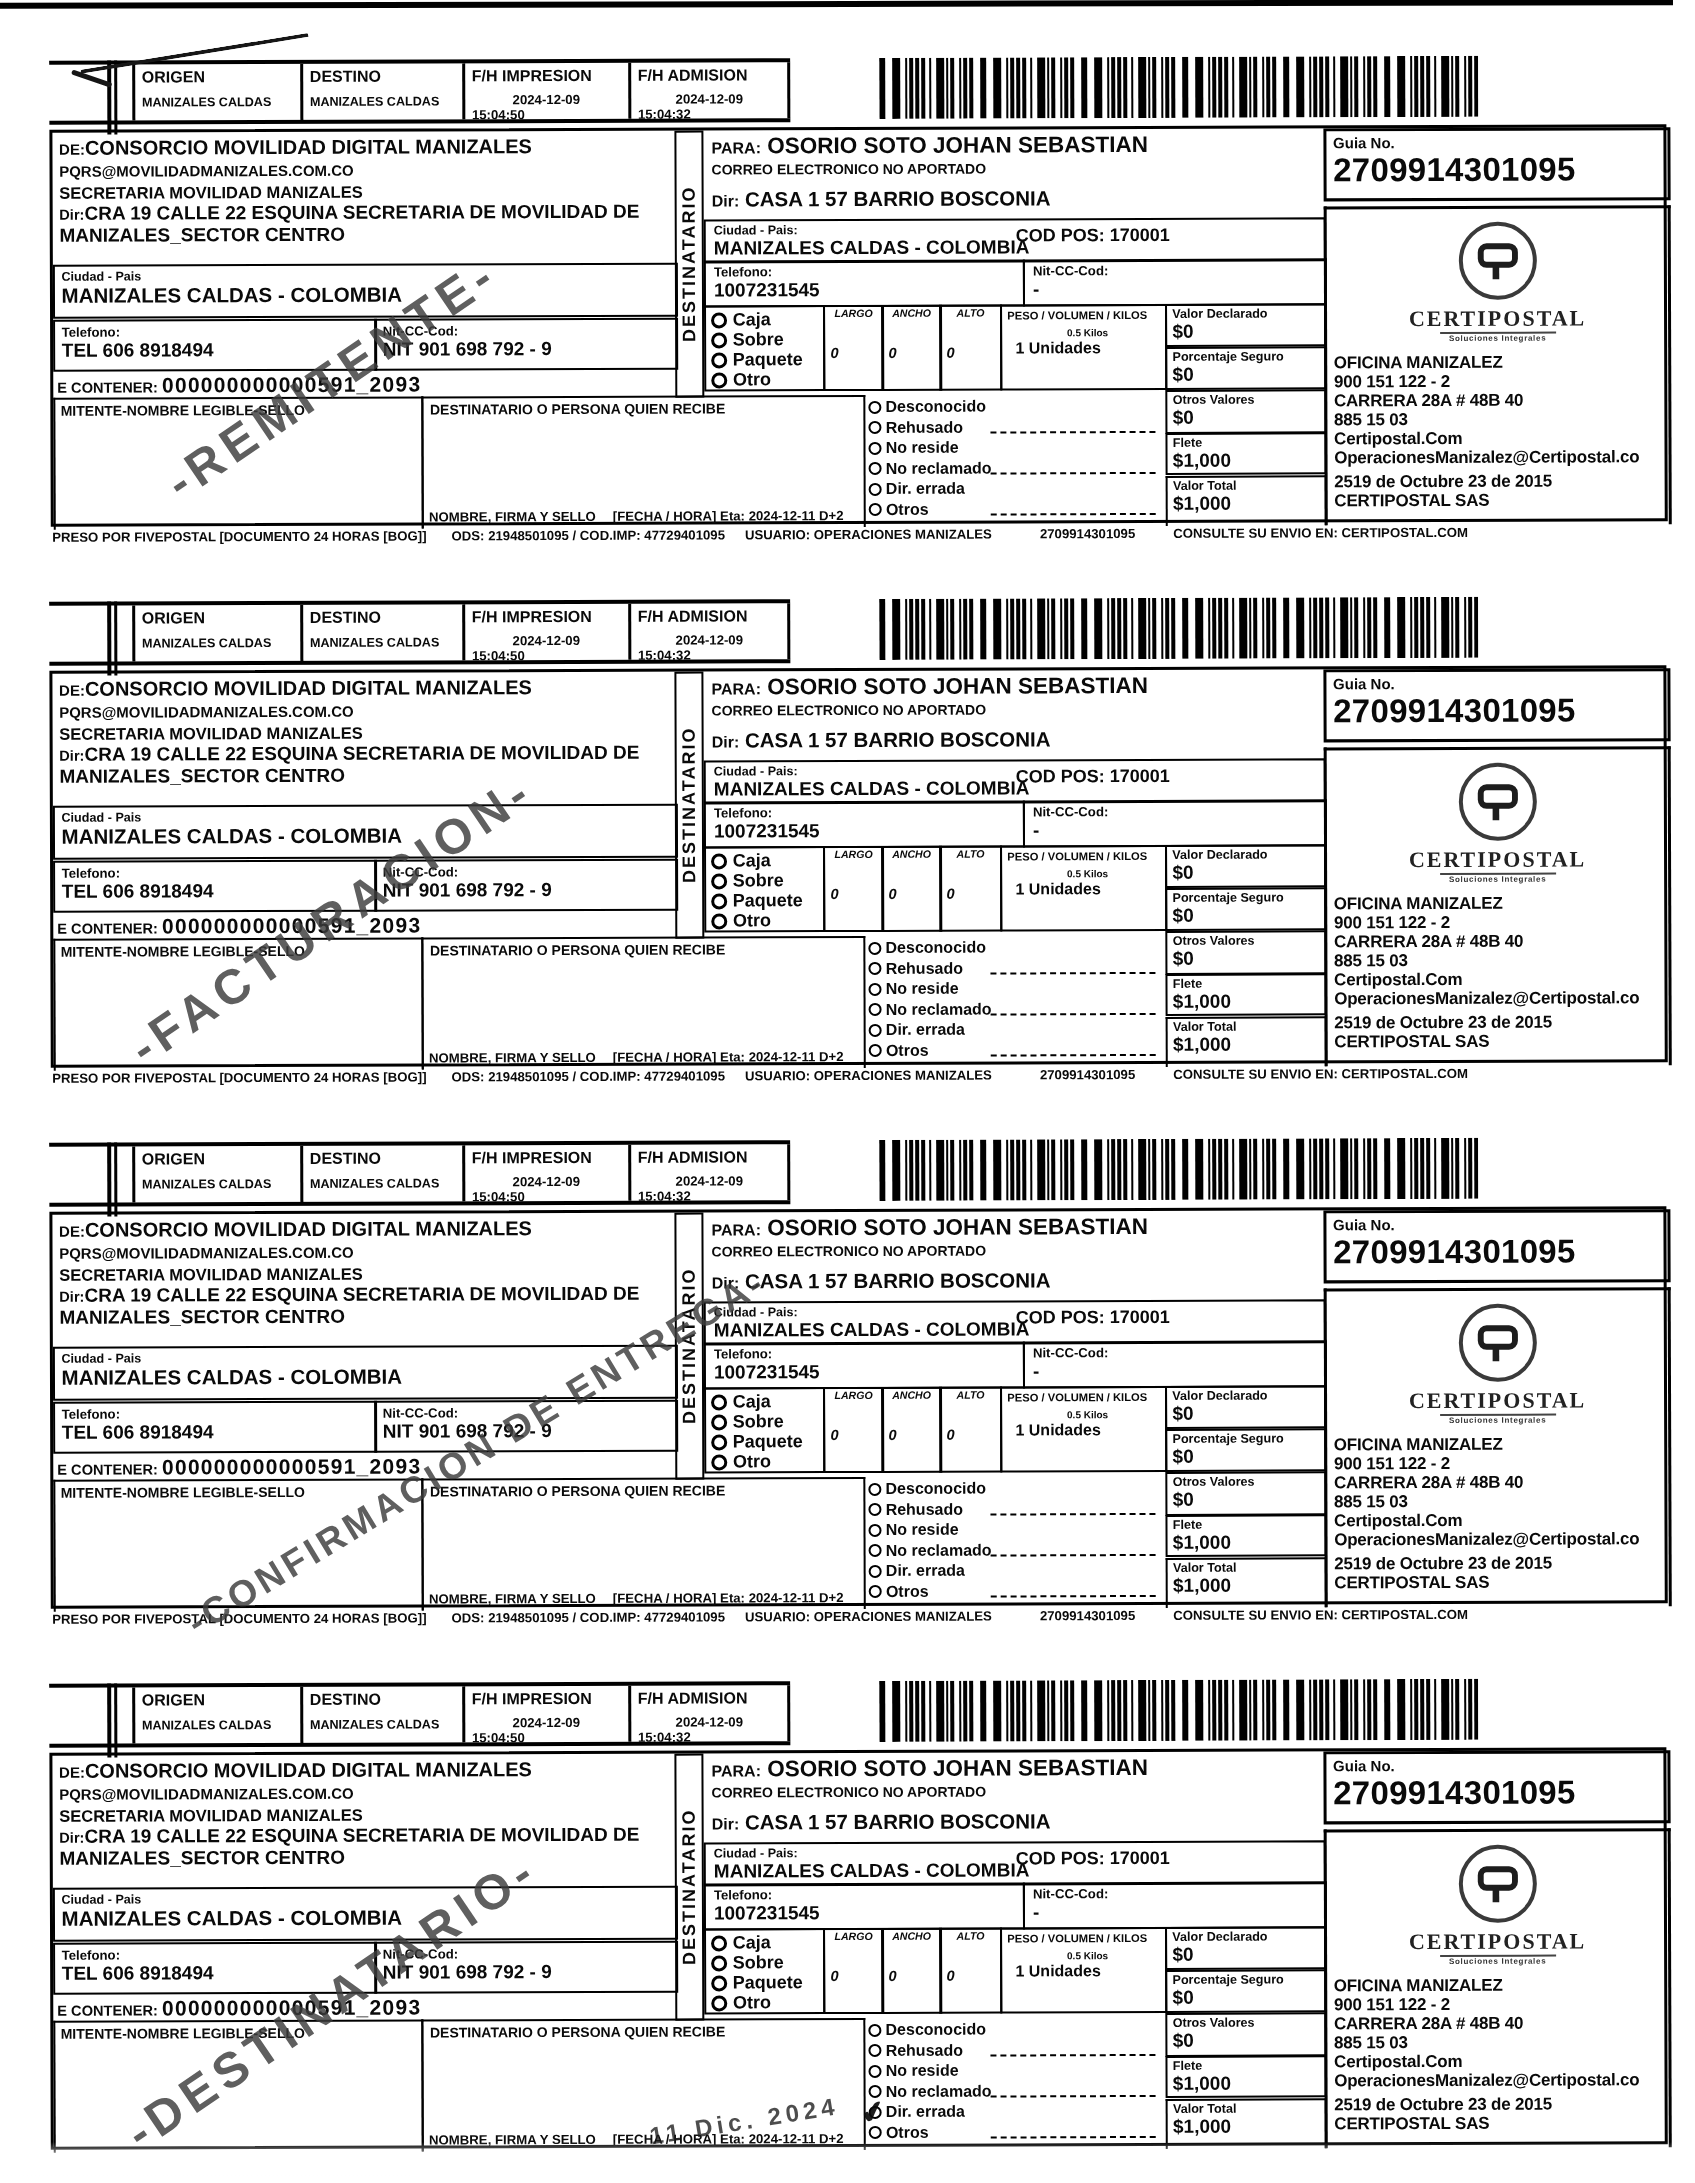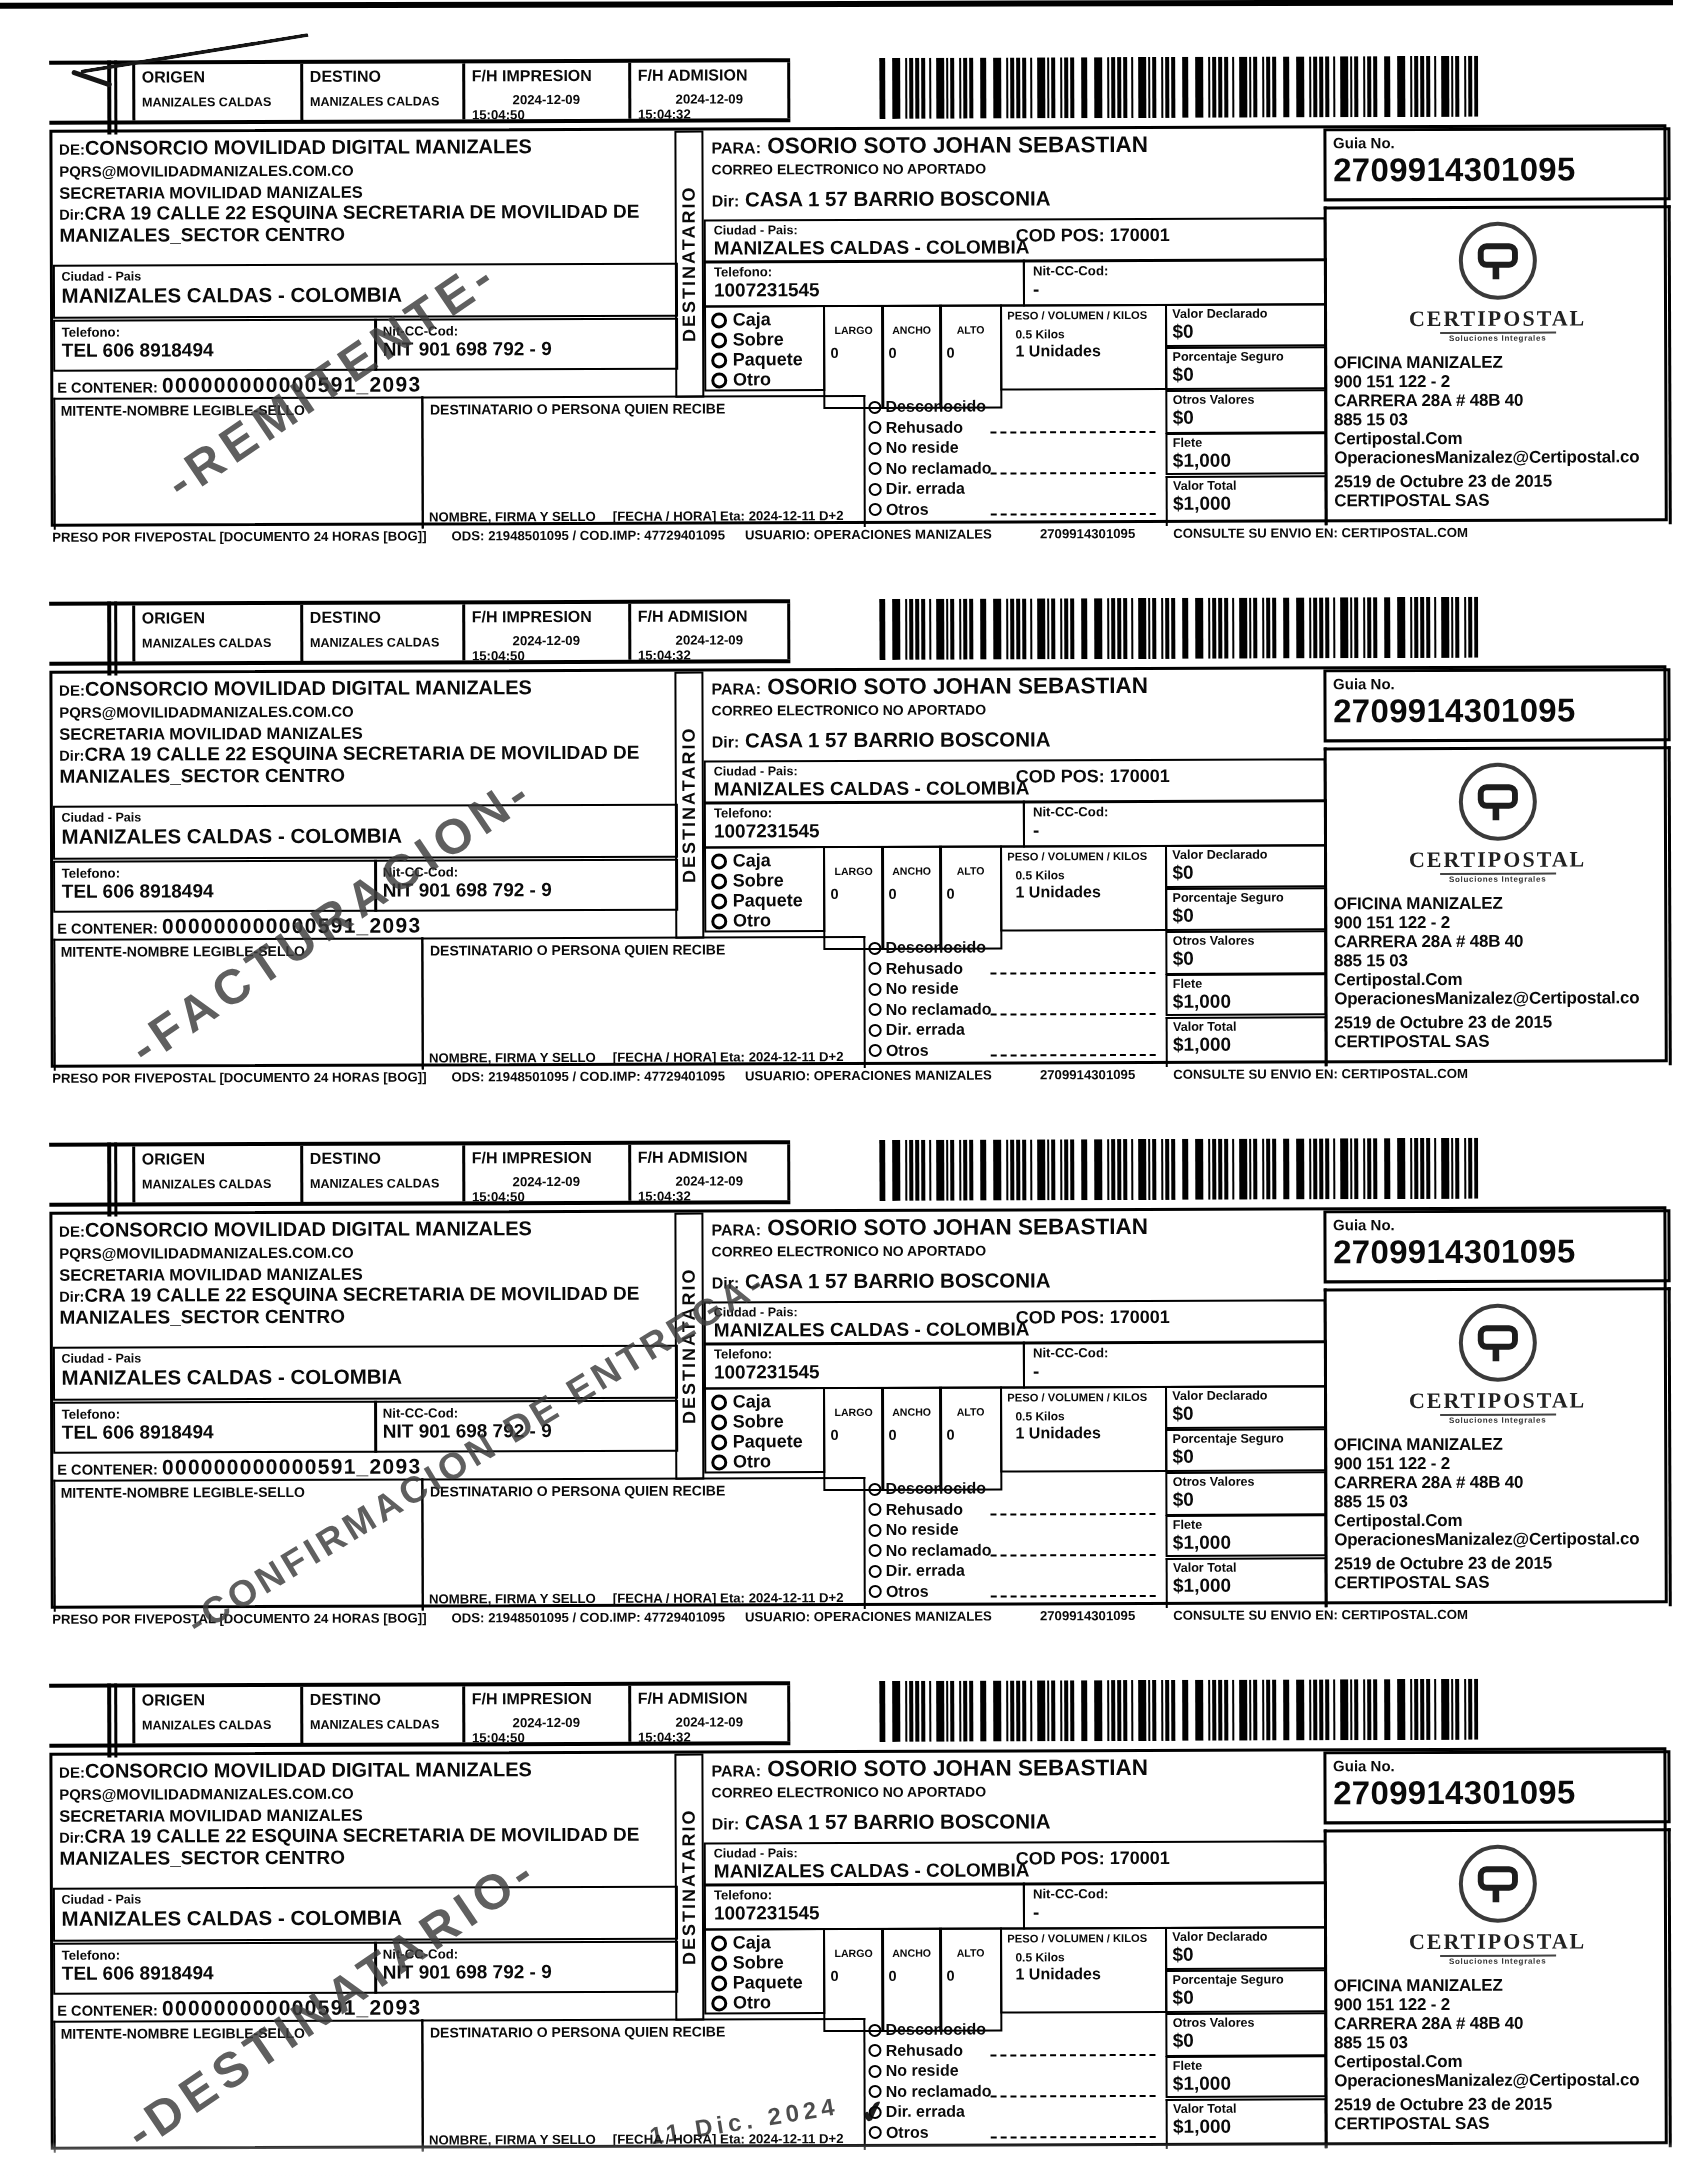--- a/index.html
+++ b/index.html
@@ -68,29 +68,29 @@
   .r2 { left:651px; top:89px; width:622px; height:44px; padding:2px 8px; }
   .r2 .t { font-size:12.6px; } .r2 .v { font-size:19px; }
   .r2 .codpos { position:absolute; left:310px; top:5.3px; font-size:18px; }
   .r3a { left:651px; top:130px; width:321px; height:47px; padding:2px 8px; }
   .r3b { left:970px; top:130px; width:304px; height:47px; padding:2px 8px; }
 
   .types { left:651px; top:175px; width:121px; height:86px; padding:2.6px 5.3px; }
   .type-row { display:flex; align-items:center; height:20px; }
   .radio { width:16px; height:16px; border:3.3px solid #000; border-radius:50%; flex:none; margin-right:5.3px; }
   .type-row span { font-size:18px; }
-  .dim { top:175px; height:104px; padding:17px 4px; }
+  .dim { top:175px; height:86px; padding:0 4px;font-style:italic; }
   .dim-largo { left:770px; width:61px; }
   .dim-ancho { left:828px; width:61px; }
   .dim-alto  { left:886px; width:63px; }
   .dim .t { font-size:10.6px; text-align:center; }
   .dim .v { font-size:14.6px; position:absolute; left:5.3px; top:38px; }
   .peso { left:947px; top:175px; width:167px; height:86px; padding:2.6px 5.3px; }
   .peso .t { font-size:11.2px; }
-  .peso .v1 { font-size:12px; margin:6.6px 0 1.3px 8px; }
+  .peso .v1 { font-size:10px; margin:6.6px 0 1.3px 8px;text-align:center; }
   .peso .v2 { font-size:16px; margin-left:8px; }
   .valdec { left:1112px; top:175px; width:161px; height:43px; padding:1.3px 5.3px; }
   .porc   { left:1112px; top:218px; width:161px; height:43px; padding:1.3px 5.3px; }
   .mny-t { font-size:12.6px; } .mny-v { font-size:19px; }
 
   .sigL { left:0; top:265px; width:370px; height:132px; border-bottom:none; padding:2.6px 5.3px; }
   .sigL .t { font-size:14px; }
   .sigR { left:368px; top:265px; width:444px; height:132px; border-bottom:none; padding:2.6px 6.6px; }
   .sigR .t { font-size:14px; }
   .sig-bottom { position:absolute; left:5.3px; bottom:4px; width:430px; font-size:13.2px; white-space:nowrap; }

